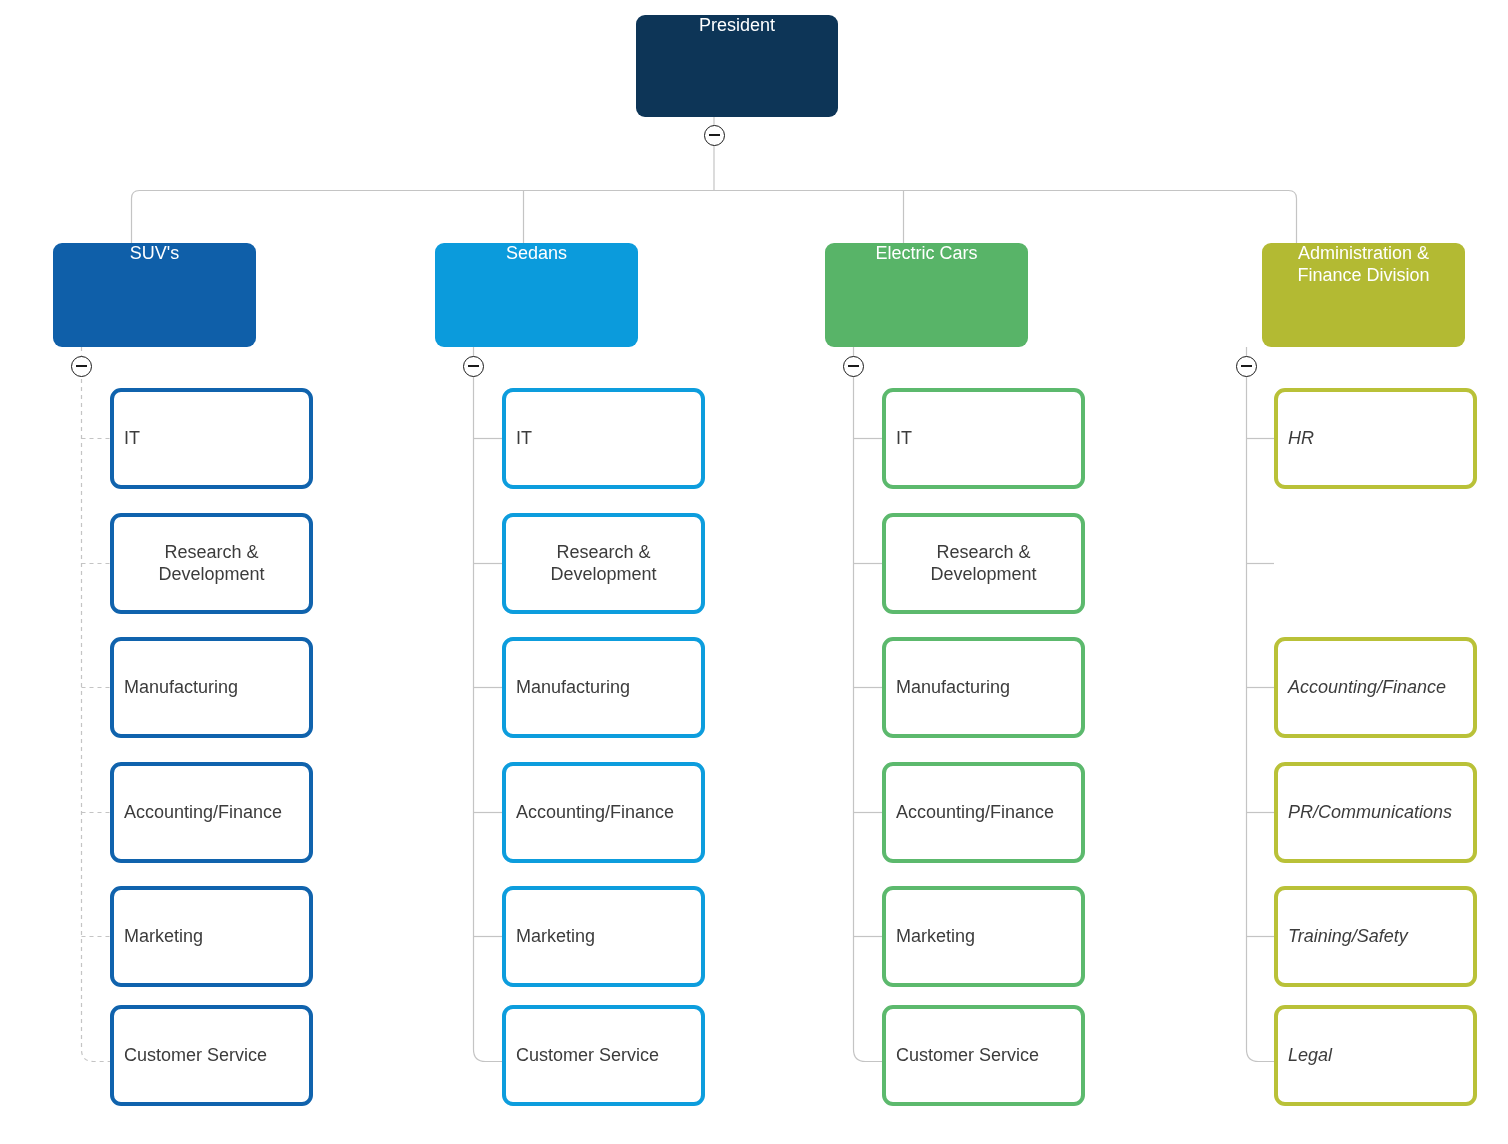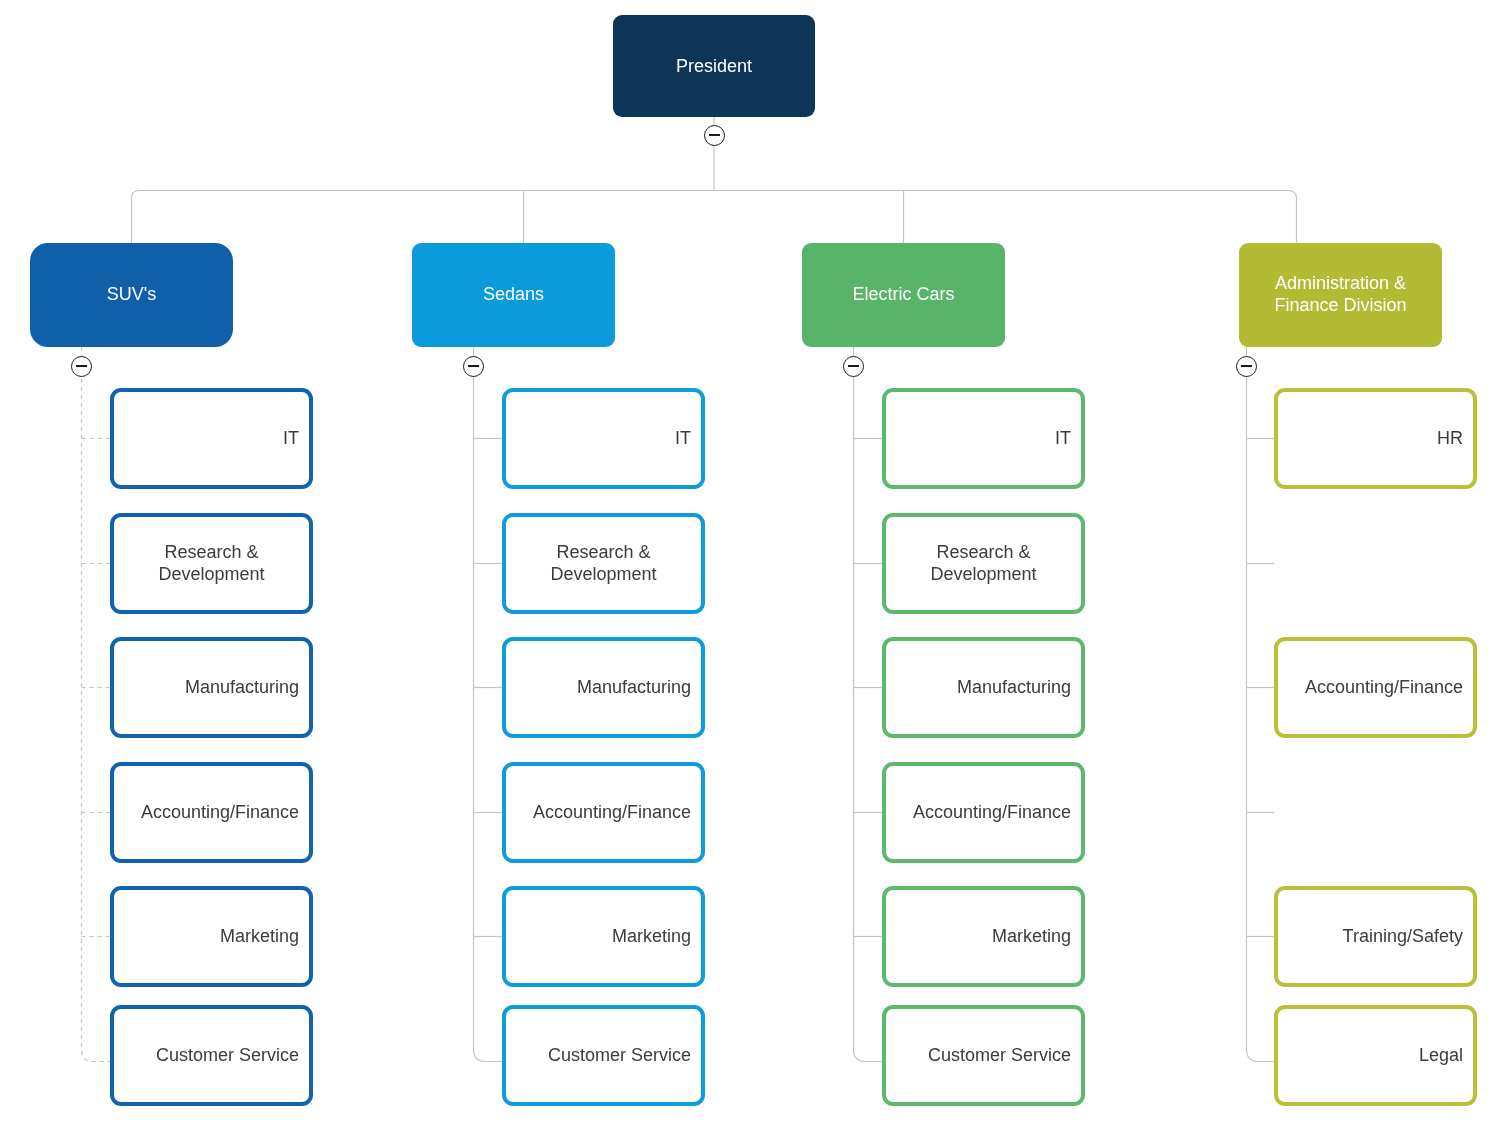--- a/index.html
+++ b/index.html
@@ -5,46 +5,46 @@
   html,body{margin:0;padding:0;background:#ffffff;}
   .canvas{
     position:relative;width:1508px;height:1144px;background:#fff;overflow:hidden;
     font-family:"Liberation Sans","DejaVu Sans",sans-serif;
   }
   svg.connectors{position:absolute;left:0;top:0;z-index:1;}
   .line{fill:none;stroke:var(--connector);stroke-width:1.2px;}
   .dashed{stroke-dasharray:4 4;}
 
   .node{
-    position:absolute;z-index:2;display:flex;align-items:center;justify-content:center;
-    text-align:center;box-sizing:border-box;
+    position:absolute;z-index:2;display:flex;align-items:flex-start;justify-content:center;
+    text-align:center;box-sizing:border-box;margin-left:23px;
   }
   .root{
     left:613px;top:15px;width:202px;height:102px;border-radius:9px;
     background:var(--president-fill);color:#fff;font-size:18px;font-weight:400;
   }
   .division{
     top:243px;width:203px;height:104px;border-radius:9px;color:#fff;
     font-size:18px;line-height:1.22;padding:0 14px;
   }
-  .d-suv{left:30px;background:var(--suv-fill);border-radius:18px;}
+  .d-suv{left:30px;background:var(--suv-fill);}
   .d-sedans{left:412px;background:var(--sedans-fill);}
   .d-electric{left:802px;background:var(--electric-fill);}
   .d-admin{left:1239px;background:var(--admin-fill);}
 
   .child{
     position:absolute;width:203px;height:101px;background:#fff;
     border:4px solid #999;border-radius:11px;box-sizing:border-box;z-index:2;
-    display:flex;align-items:center;justify-content:flex-end;text-align:center;
+    display:flex;align-items:center;justify-content:flex-start;text-align:center;
     color:var(--node-text);font-size:18px;line-height:1.22;padding:0 10px;
   }
   .c0{left:110px;border-color:var(--suv-border);}
   .c1{left:502px;border-color:var(--sedans-border);}
   .c2{left:882px;border-color:var(--electric-border);}
-  .c3{left:1274px;border-color:var(--admin-border);}
+  .c3{left:1274px;border-color:var(--admin-border);font-style:italic;}
   .r0{top:388px}.r1{top:513px}.r2{top:637px}.r3{top:762px}.r4{top:886px}.r5{top:1005px}
 
   .minus{
     position:absolute;width:21px;height:21px;box-sizing:border-box;
     border:1.5px solid #1a1a1a;border-radius:50%;background:#fff;z-index:3;
     display:flex;align-items:center;justify-content:center;cursor:pointer;
   }
   .minus::after{content:"";width:11px;height:1.6px;background:#1a1a1a;}
 </style>
 </head>
@@ -174,20 +174,23 @@
   <div class="child c2 r5">
     <span>Customer Service</span>
   </div>
 
   <div class="child c3 r0">
     <span>HR</span>
   </div>
   <div class="child c3 r2">
     <span>Accounting/Finance</span>
   </div>
+  <div class="child c3 r3">
+    <span>PR/Communications</span>
+  </div>
   <div class="child c3 r4">
     <span>Training/Safety</span>
   </div>
   <div class="child c3 r5">
     <span>Legal</span>
   </div>
 
 </div>
 
 </body></html>

